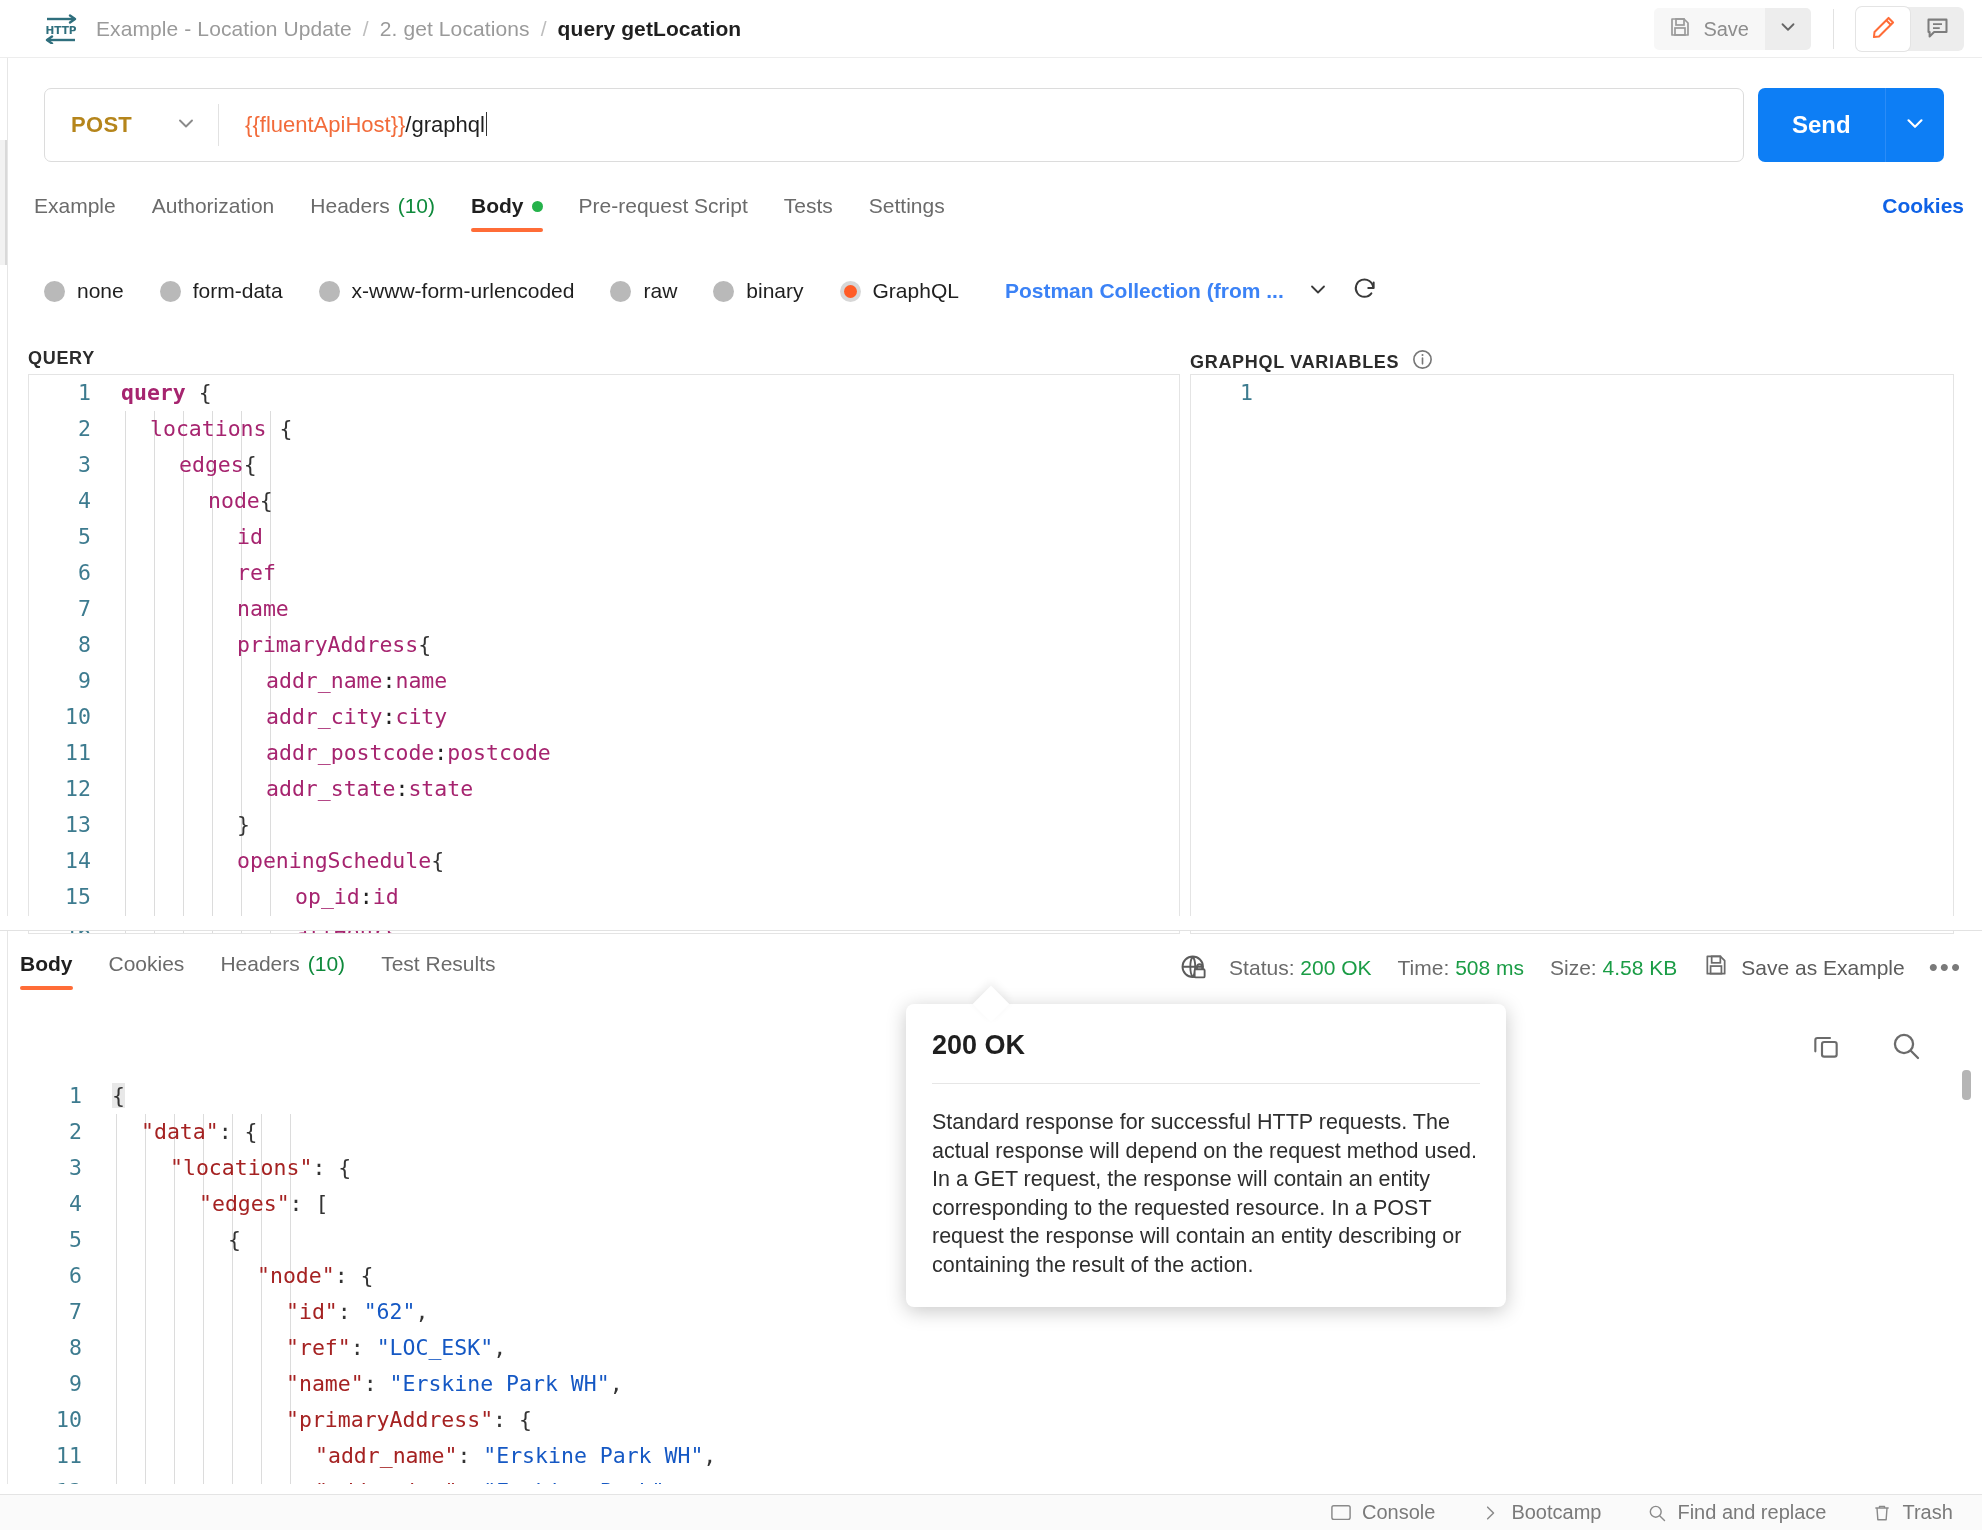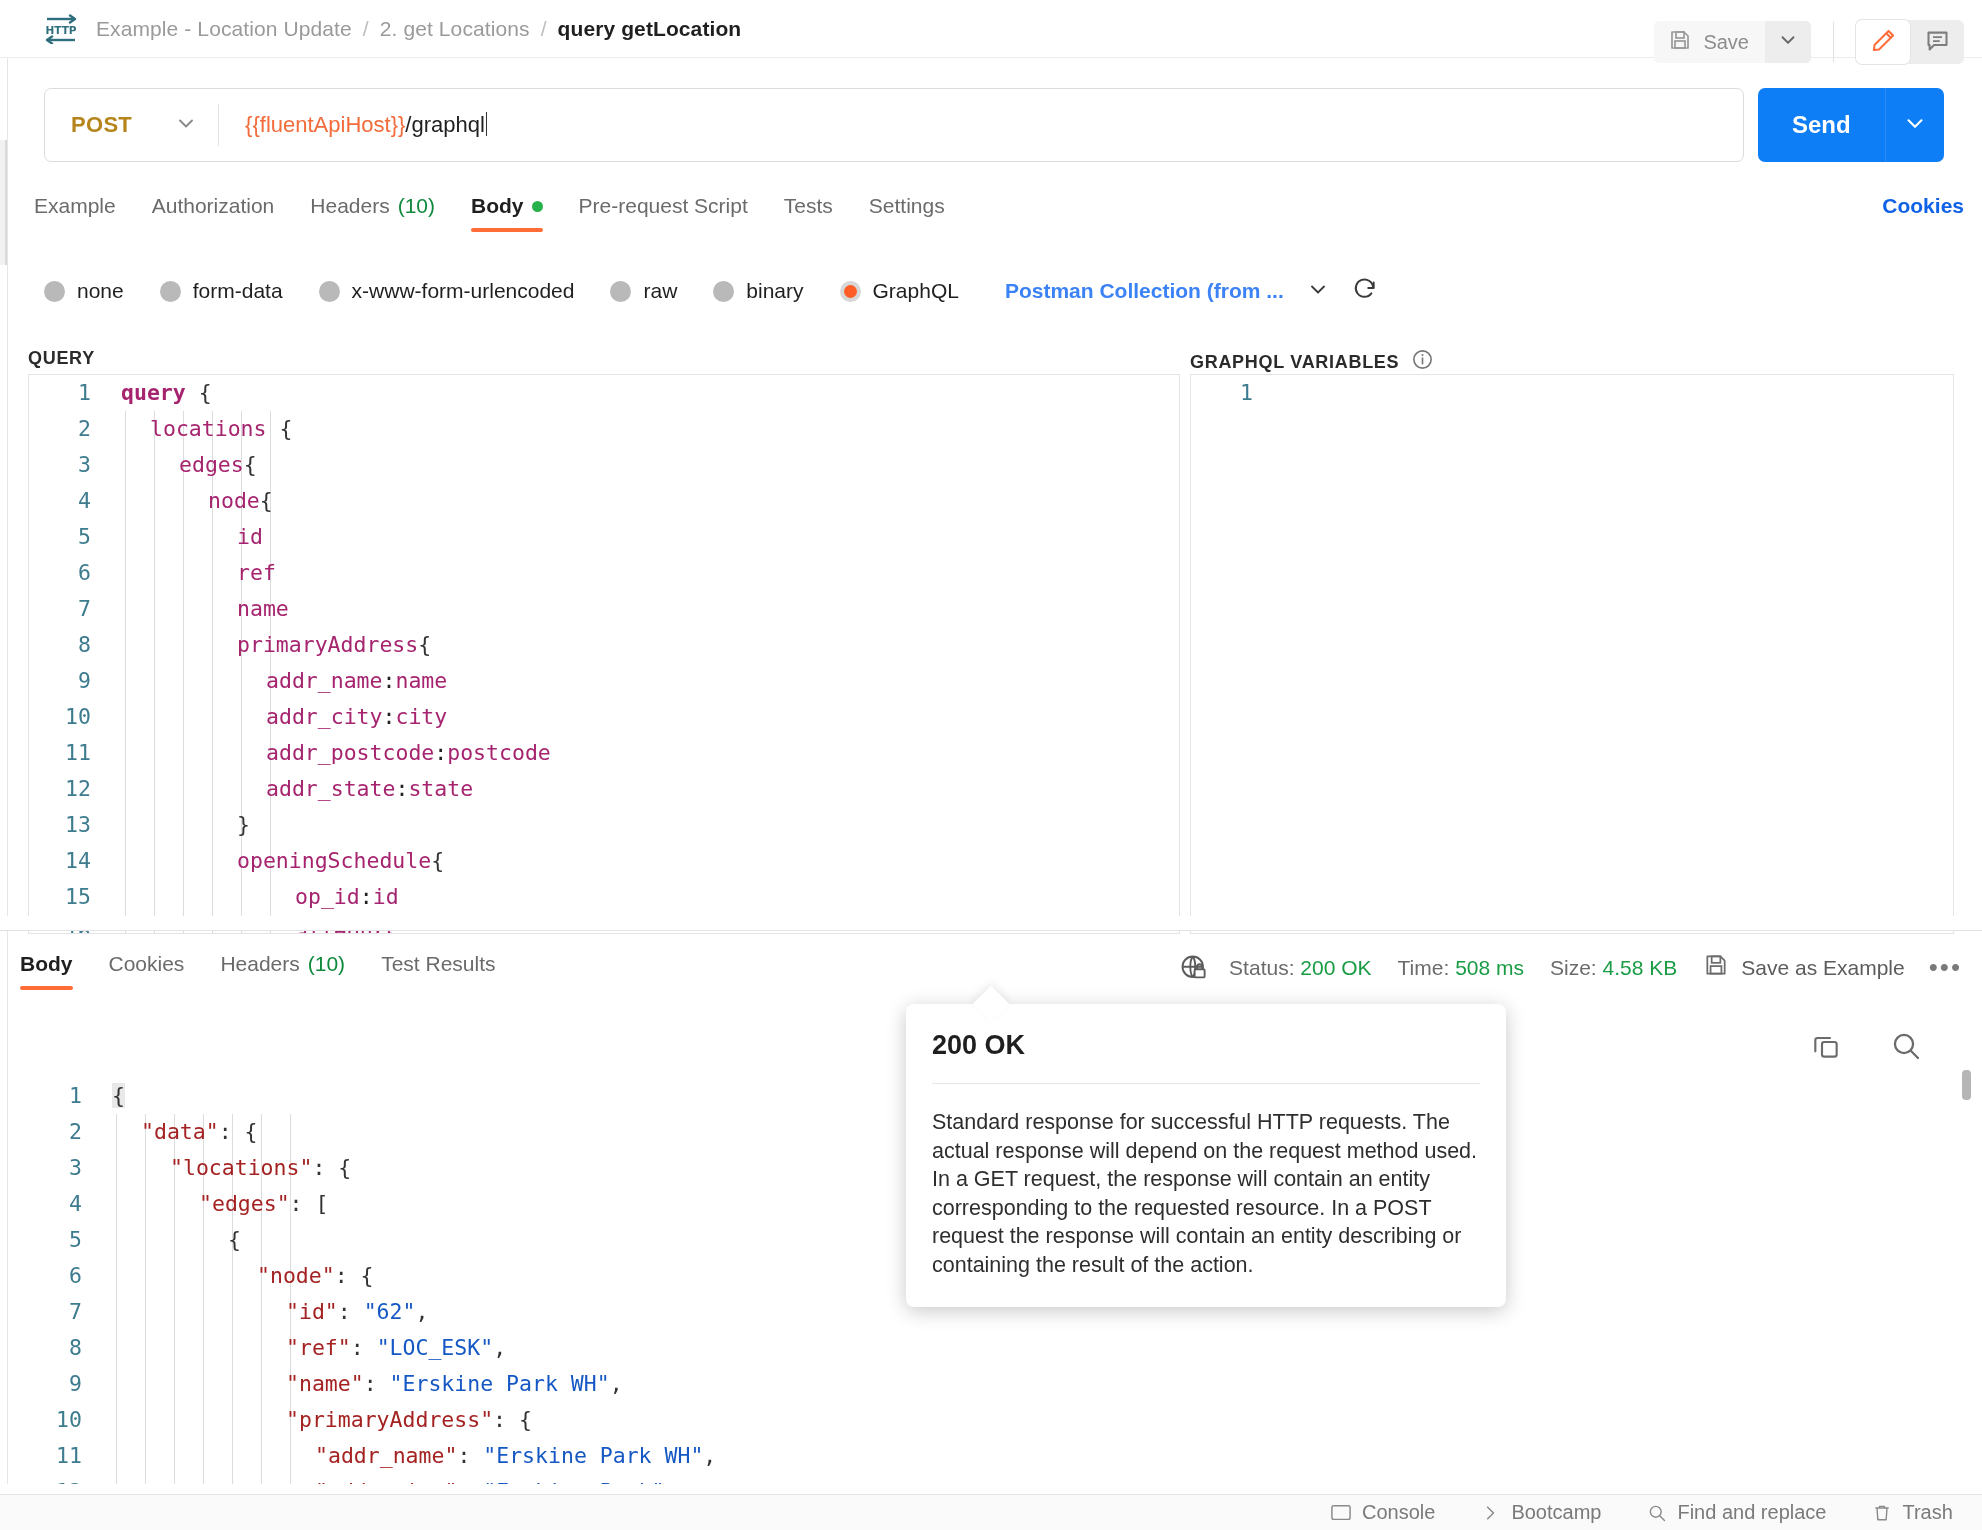--- a/index.html
+++ b/index.html
@@ -36,21 +36,21 @@
   .http-icon svg { display: block; }
   .breadcrumb {
     display: flex; align-items: center; margin-left: 18px;
     font-size: 21px; color: #9a9a9a; letter-spacing: .1px;
   }
   .bc-seg { white-space: nowrap; }
   .bc-sep { margin: 0 11px; color: #bdbdbd; }
   .bc-current { color: #1f1f1f; font-weight: 700; }
 
   .header-right {
-    position: absolute; right: 18px; top: 13px; height: 58px;
+    position: absolute; right: 18px; top: 0; height: 58px;
     display: flex; align-items: center; gap: 0;
   }
   .save-group { display: flex; align-items: stretch; height: 42px; }
   .save-btn {
     display: flex; align-items: center; gap: 11px;
     padding: 0 16px 0 14px; background: #f7f7f7;
     border-radius: 5px 0 0 5px; color: #8d8d8d; font-size: 20px;
     cursor: pointer;
   }
   .save-caret {

